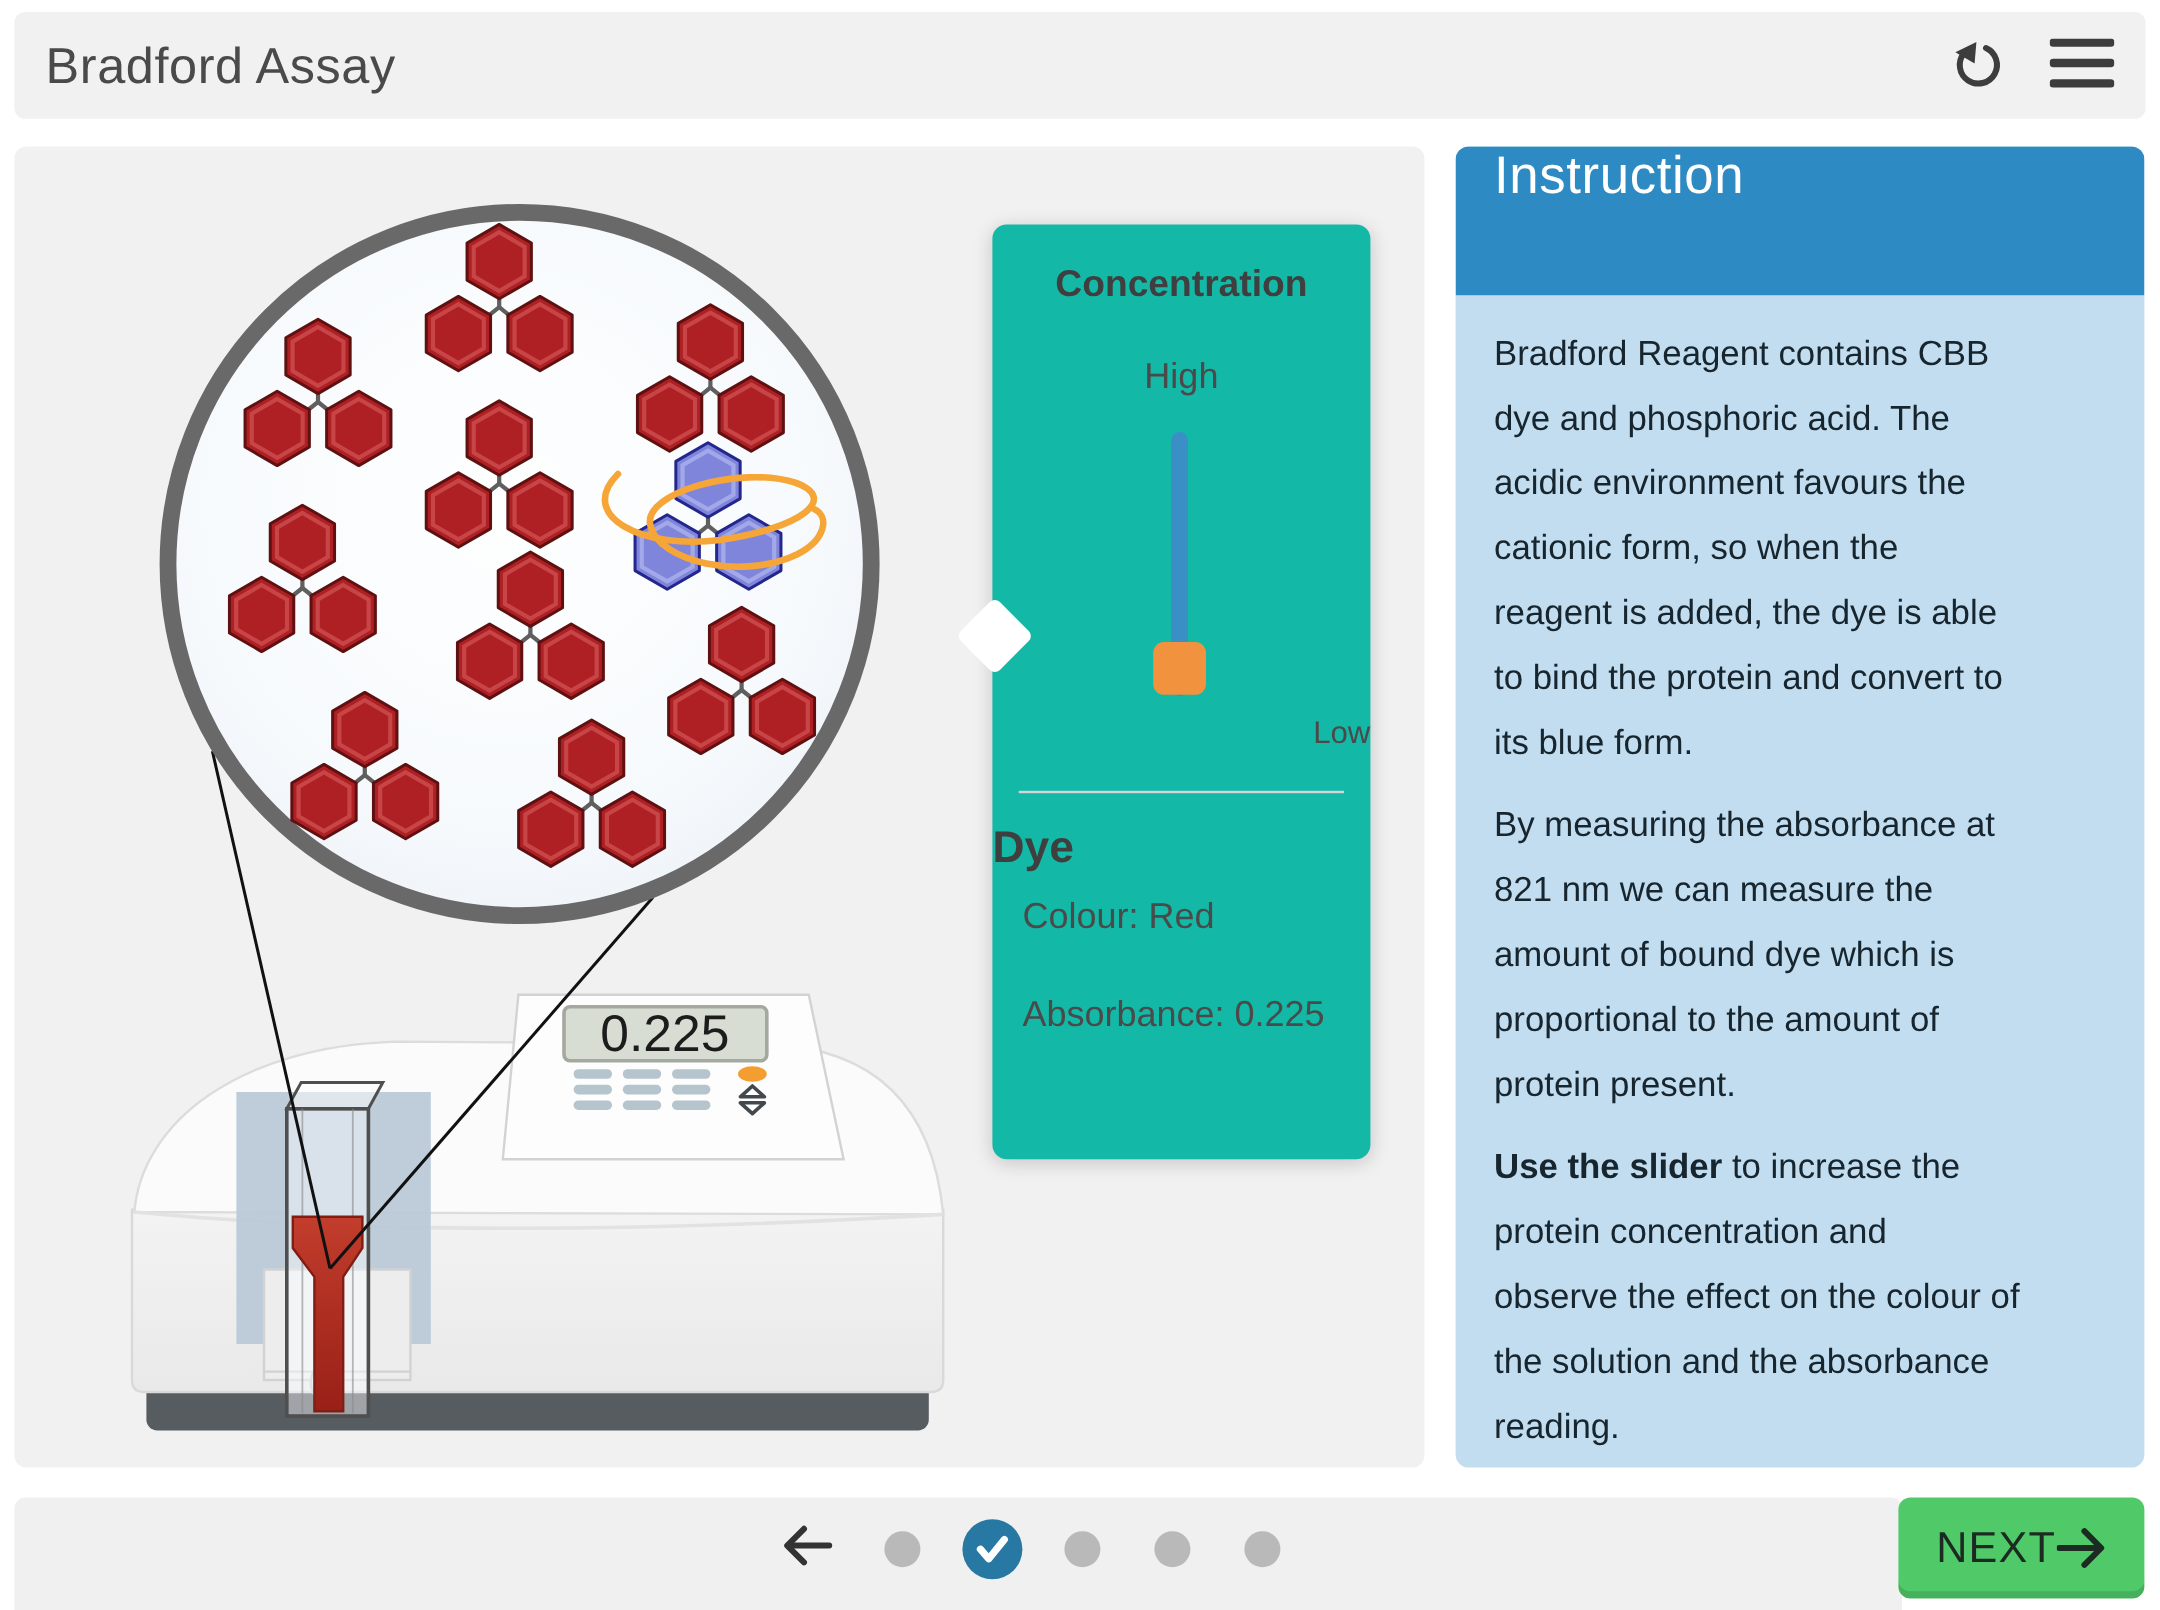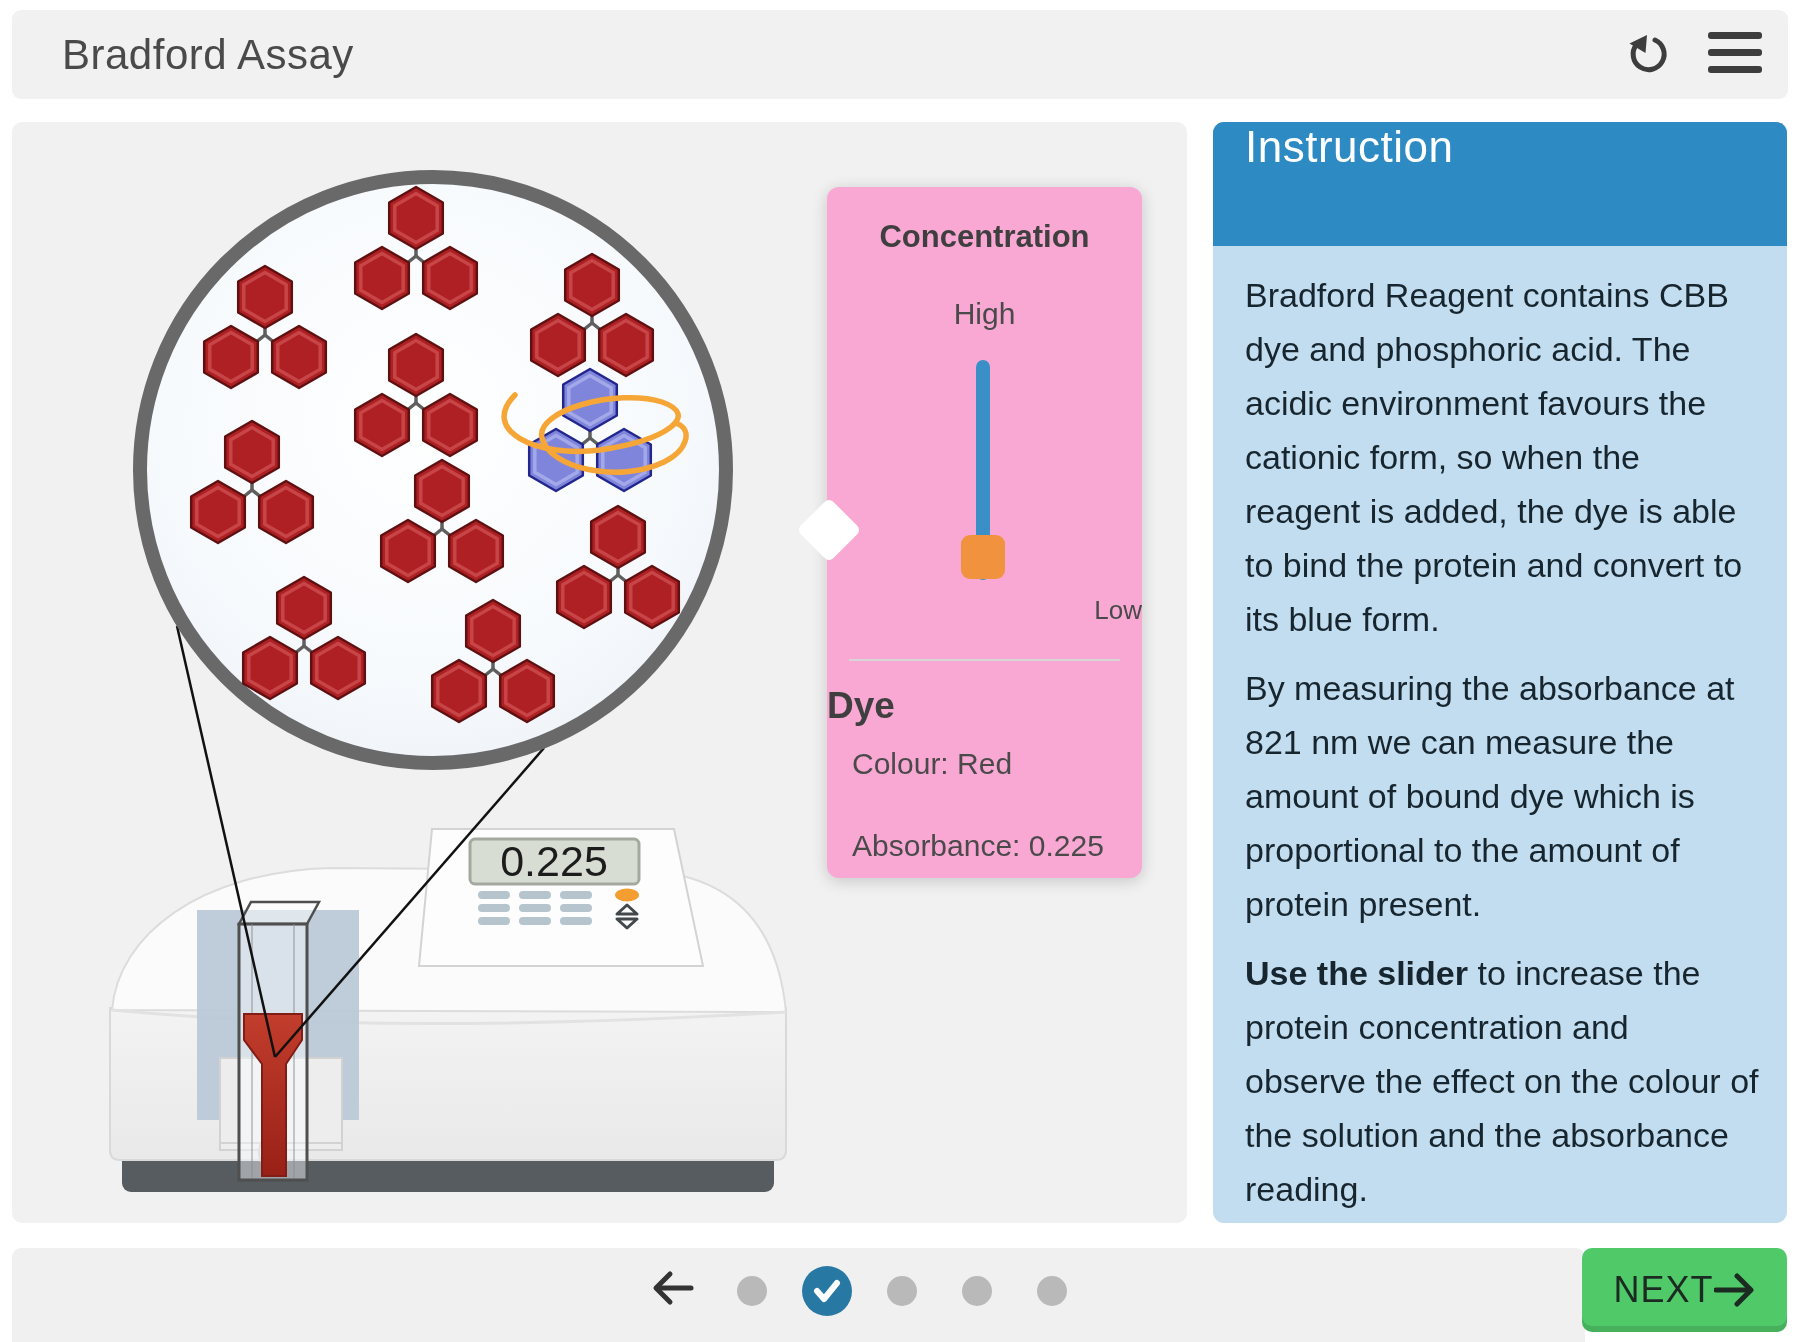--- a/index.html
+++ b/index.html
@@ -2,49 +2,49 @@
 <html><head>
 <meta charset="utf-8">
 <style>
   html,body{margin:0;padding:0;background:#ffffff;width:1800px;height:1342px;
     font-family:"Liberation Sans", sans-serif; overflow:hidden; position:relative;}
   .abs{position:absolute;}
 
   
   .topbar{left:12px;top:10px;width:1776px;height:89px;background:#f1f1f2;border-radius:9px;
     display:flex;align-items:center;}
-  .app-title{padding-left:50px;font-size:42px;color:#4a4a4a;letter-spacing:.5px;}
+  .app-title{padding-left:26px;font-size:42px;color:#4a4a4a;letter-spacing:.5px;}
   .topbar-icons{margin-left:auto;display:flex;align-items:center;gap:38px;padding-right:26px;}
   .icon-btn{background:none;border:none;padding:0;cursor:pointer;display:block;}
 
   
   .main-card{left:12px;top:122px;width:1175px;height:1101px;background:#f1f1f2;border-radius:10px;}
   .scene-svg{left:0;top:0;width:1800px;height:1342px;pointer-events:none;z-index:2;}
 
   
-  .popup{left:827px;top:187px;width:315px;height:691px;background:#f9a8d4;border-radius:12px;
+  .popup{left:827px;top:187px;width:315px;height:779px;background:#14b8a6;border-radius:12px;
     box-shadow:0 3px 16px rgba(0,0,0,.18);z-index:3;}
   .popup-tail{left:-21px;top:320px;width:46px;height:46px;background:#ffffff;transform:rotate(45deg);
     border-radius:6px;}
   .popup-title{left:0;top:220px;width:100%;text-align:center;font-size:31px;font-weight:bold;color:#3f3f3f;top:32px;}
   .lbl-high{left:0;top:110px;width:100%;text-align:center;font-size:30px;color:#4a4a4a;}
   .slider-track{left:149px;top:173px;width:14px;height:220px;background:#3a8fc7;border-radius:7px;}
   .slider-handle{left:134px;top:348px;width:44px;height:44px;background:#f0923e;border-radius:9px;cursor:pointer;}
   .lbl-low{left:0;top:408px;width:100%;text-align:right;font-size:26px;color:#4a4a4a;}
   .popup-divider{left:22px;top:472px;width:271px;height:0;border-top:2px solid #d6d6d6;}
   .dye-title{left:0;top:498px;width:100%;text-align:left;font-size:37px;font-weight:bold;color:#3f3f3f;}
   .dye-line1{left:25px;top:560px;font-size:30px;color:#4a4a4a;}
   .dye-line2{left:25px;top:642px;font-size:30px;color:#4a4a4a;}
 
   
   .instruction{left:1213px;top:122px;width:574px;height:1101px;border-radius:11px;overflow:hidden;
     background:#c2ddf0;}
   .instruction-header{height:124px;background:#2e8ac2;display:flex;align-items:flex-start;}
   .instruction-header span{color:#ffffff;font-size:44px;padding-left:32px;letter-spacing:.5px;}
-  .instruction-body{padding:22px 12px 0 32px;font-size:34px;line-height:54px;color:#17252e;}
+  .instruction-body{padding:22px 12px 0 32px;font-size:29px;line-height:54px;color:#17252e;}
   .instruction-body p{margin:0 0 15px 0;white-space:pre-line;}
   .bold{font-weight:bold;}
 
   
   .bottombar{left:12px;top:1248px;width:1573px;height:94px;background:#f0f0f1;border-radius:9px 9px 0 0;}
   .dot{position:absolute;border-radius:50%;background:#b9b9b9;}
   .dot.active{background:#2878a4;display:flex;align-items:center;justify-content:center;}
   .back-btn{position:absolute;left:633px;top:13px;width:56px;height:56px;background:none;border:none;cursor:pointer;}
   .next-btn{left:1582px;top:1248px;width:205px;height:84px;background:#50c969;border:none;border-radius:10px;
     cursor:pointer;display:flex;align-items:center;justify-content:center;

